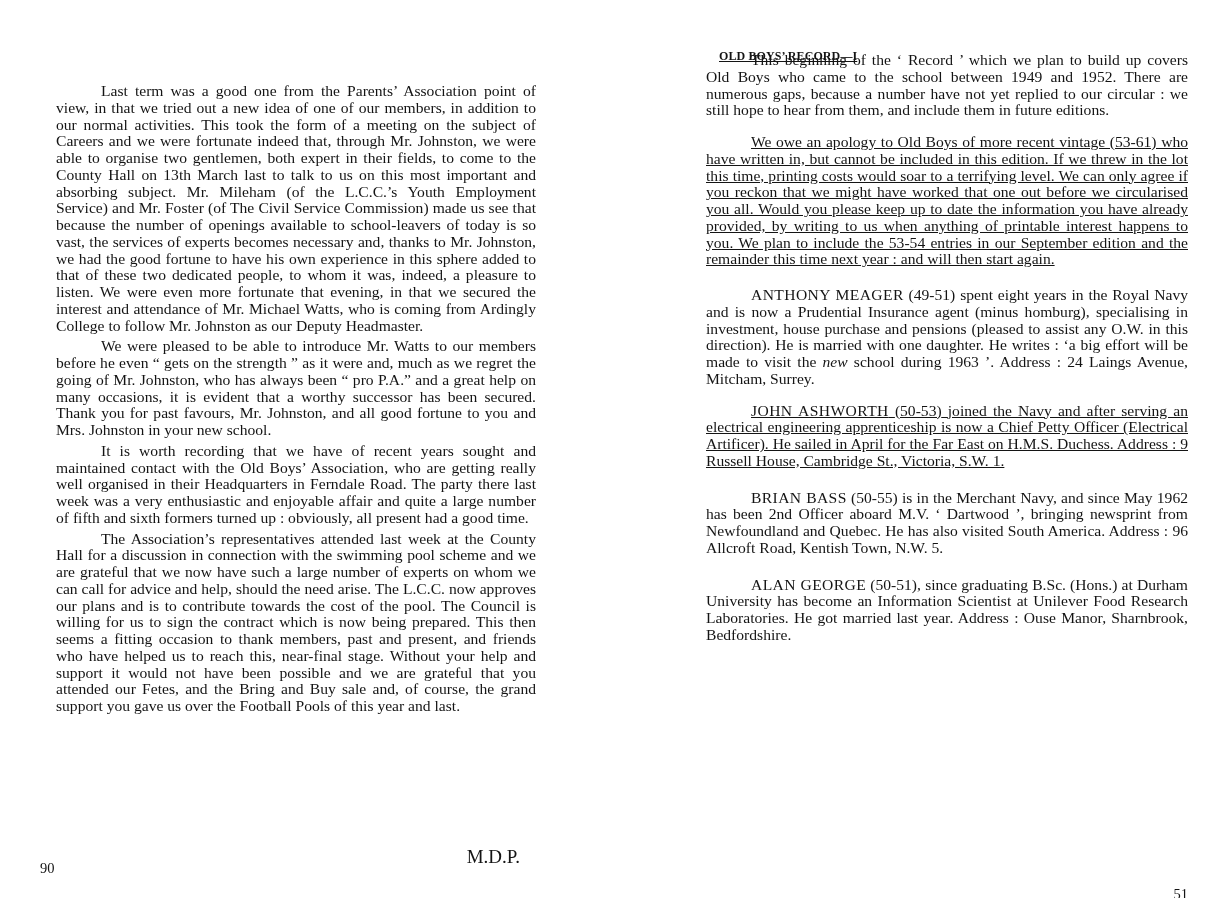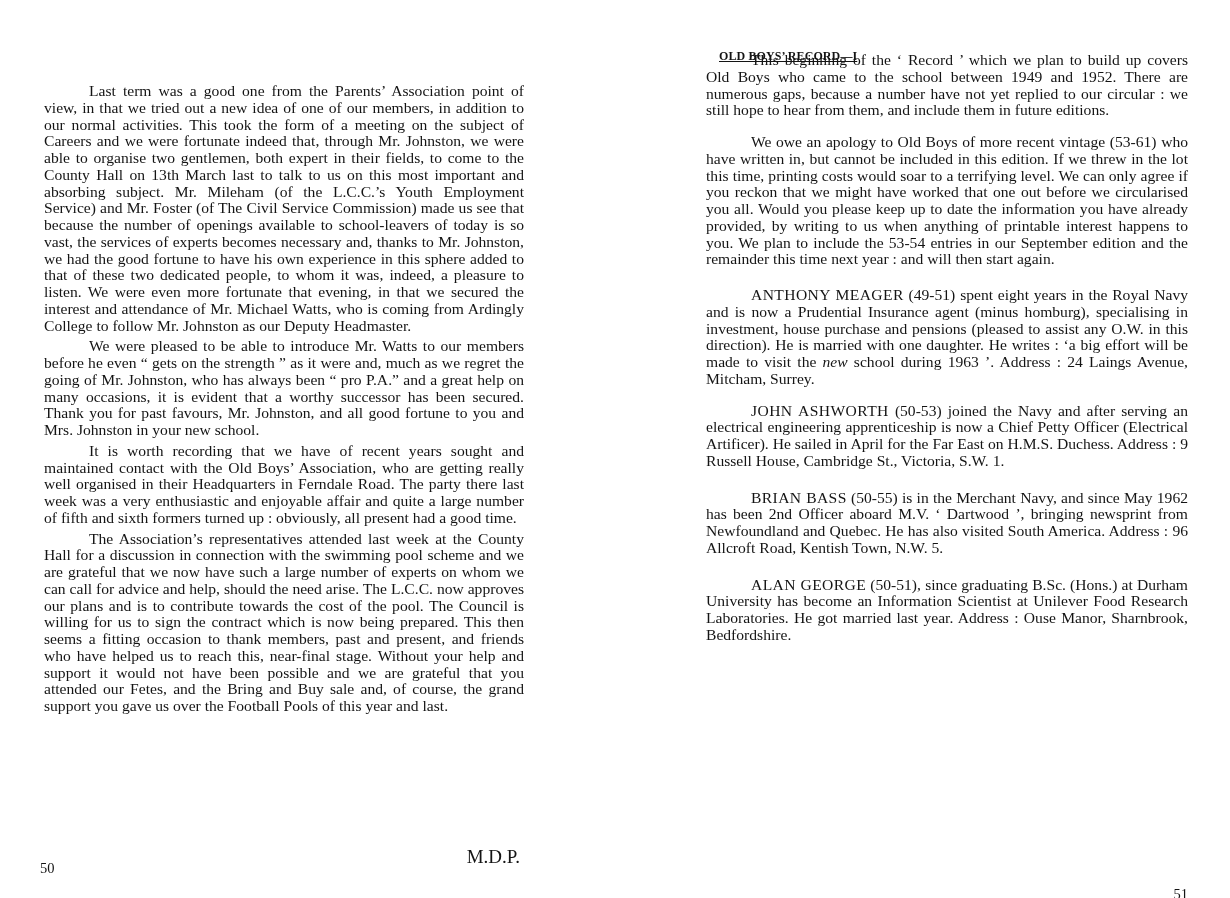--- a/index.html
+++ b/index.html
@@ -18,59 +18,59 @@
       white-space: nowrap; margin: 0;
     }
     .title .sc { font-size: 24px; }
 
     .body-text {
       font-size: 15.6px; line-height: 16.75px;
       text-align: justify; hyphens: none;
     }
     .body-text p { margin: 0; text-indent: 45px; }
 
-    .left-text { position: absolute; top: 83px; left: 4px; width: 480px; }
+    .left-text { position: absolute; top: 83px; left: 16px; width: 480px; }
     .left-text p.gap { margin-top: 4px; }
 
     .signature {
       position: absolute; top: 846px; right: 0;
       font-size: 19px; margin: 0;
     }
     .page-number {
       position: absolute; font-size: 14.5px; margin: 0;
     }
     .page-left .page-number { top: 860px; left: 0; }
     .page-right .page-number { top: 886px; right: 0; }
 
     .section-heading {
       position: absolute; top: 36px; left: 0;
       font-size: 12px; font-weight: bold; margin: 13px; letter-spacing: 0.1px; text-decoration: underline;
     }
     .right-text { position: absolute; top: 52px; left: 0; width: 482px; }
-    .right-text p.gap { margin-top: 15px; }
+    .right-text p.gap { margin-top: 15px; text-decoration: underline; }
     .right-text p.gap-lg { margin-top: 19px; }
     .right-text p.gap-xl { margin-top: 20px; }
 
     .entry .name { letter-spacing: 0.4px; }
     .entry em { font-style: italic; }
   </style>
 </head>
 <body>
 
 <div class="page page-left">
 
   <div class="body-text left-text">
     <p>Last term was a good one from the Parents’ Association point of view, in that we tried out a new idea of one of our members, in addition to our normal activities.  This took the form of a meeting on the subject of Careers and we were fortunate indeed that, through Mr. Johnston, we were able to organise two gentlemen, both expert in their fields, to come to the County Hall on 13th March last to talk to us on this most important and absorbing subject. Mr. Mileham (of the L.C.C.’s Youth Employment Service) and Mr. Foster (of The Civil Service Commission) made us see that because the number of openings available to school-leavers of today is so vast, the services of experts becomes necessary and, thanks to Mr. Johnston, we had the good fortune to have his own experience in this sphere added to that of these two dedicated people, to whom it was, indeed, a pleasure to listen.  We were even more fortunate that evening, in that we secured the interest and attendance of Mr. Michael Watts, who is coming from Ardingly College to follow Mr. Johnston as our Deputy Headmaster.</p>
     <p class="gap">We were pleased to be able to introduce Mr. Watts to our members before he even “ gets on the strength ” as it were and, much as we regret the going of Mr. Johnston, who has always been “ pro P.A.” and a great help on many occasions, it is evident that a worthy successor has been secured.  Thank you for past favours, Mr. Johnston, and all good fortune to you and Mrs. Johnston in your new school.</p>
     <p class="gap">It is worth recording that we have of recent years sought and maintained contact with the Old Boys’ Association, who are getting really well organised in their Headquarters in Ferndale Road. The party there last week was a very enthusiastic and enjoyable affair and quite a large number of fifth and sixth formers turned up : obviously, all present had a good time.</p>
     <p class="gap">The Association’s representatives attended last week at the County Hall for a discussion in connection with the swimming pool scheme and we are grateful that we now have such a large number of experts on whom we can call for advice and help, should the need arise.  The L.C.C. now approves our plans and is to contribute towards the cost of the pool.  The Council is willing for us to sign the contract which is now being prepared.  This then seems a fitting occasion to thank members, past and present, and friends who have helped us to reach this, near-final stage.  Without your help and support it would not have been possible and we are grateful that you attended our Fetes, and the Bring and Buy sale and, of course, the grand support you gave us over the Football Pools of this year and last.</p>
   </div>
 
   <p class="signature">M.D.P.</p>
-  <p class="page-number">50</p>
+  <p class="page-number">90</p>
 </div>
 
 <div class="page page-right">
   <h2 class="section-heading">OLD BOYS’ RECORD—I</h2>
 
   <div class="body-text right-text">
     <p>This beginning of the ‘ Record ’ which we plan to build up covers Old Boys who came to the school between 1949 and 1952. There are numerous gaps, because a number have not yet replied to our circular : we still hope to hear from them, and include them in future editions.</p>
     <p class="gap">We owe an apology to Old Boys of more recent vintage (53-61) who have written in, but cannot be included in this edition.  If we threw in the lot this time, printing costs would soar to a terrifying level.  We can only agree if you reckon that we might have worked that one out before we circularised you all.  Would you please keep up to date the information you have already provided, by writing to us when anything of printable interest happens to you. We plan to include the 53-54 entries in our September edition and the remainder this time next year : and will then start again.</p>
 
     <p class="gap-lg entry"><span class="name">ANTHONY MEAGER</span> <span>(49-51)</span> <span>spent eight years in the Royal Navy and is now a Prudential Insurance agent (minus homburg), specialising in investment, house purchase and pensions (pleased to assist any O.W. in this direction).  He is married with one daughter.  He writes : ‘a big effort will be made to visit the</span> <em>new</em> <span>school during 1963 ’.   Address : 24 Laings Avenue, Mitcham, Surrey.</span></p>

